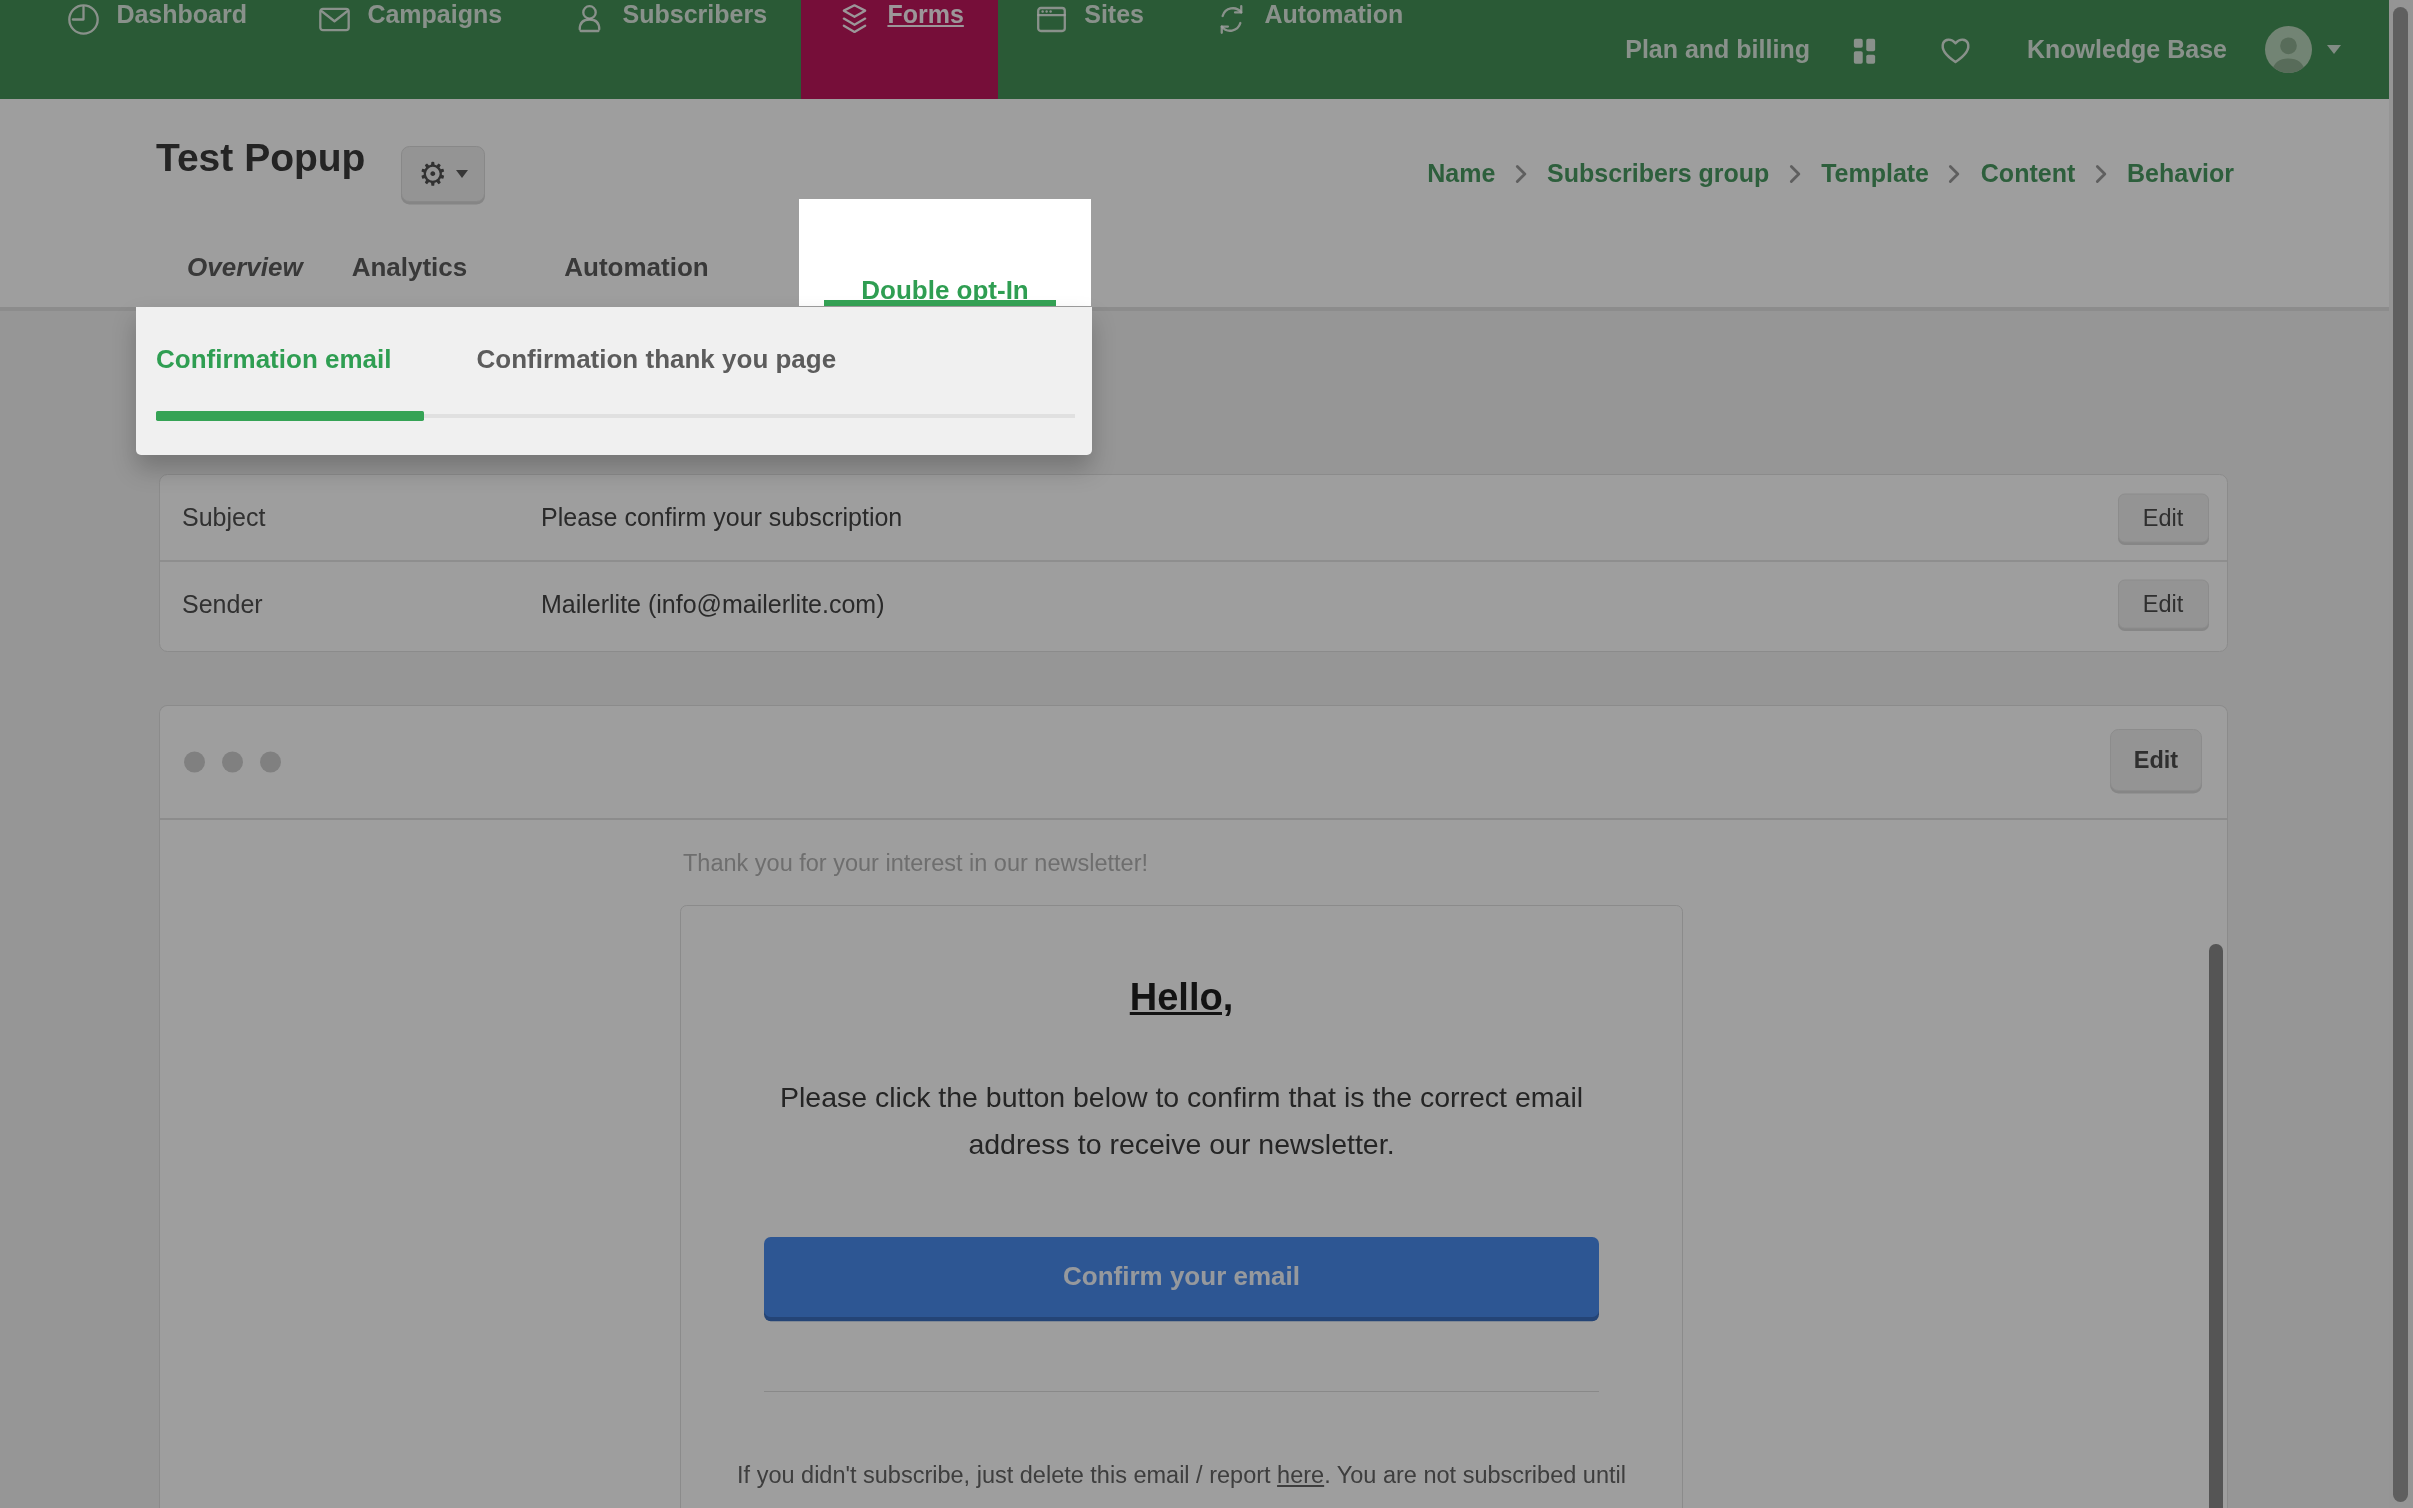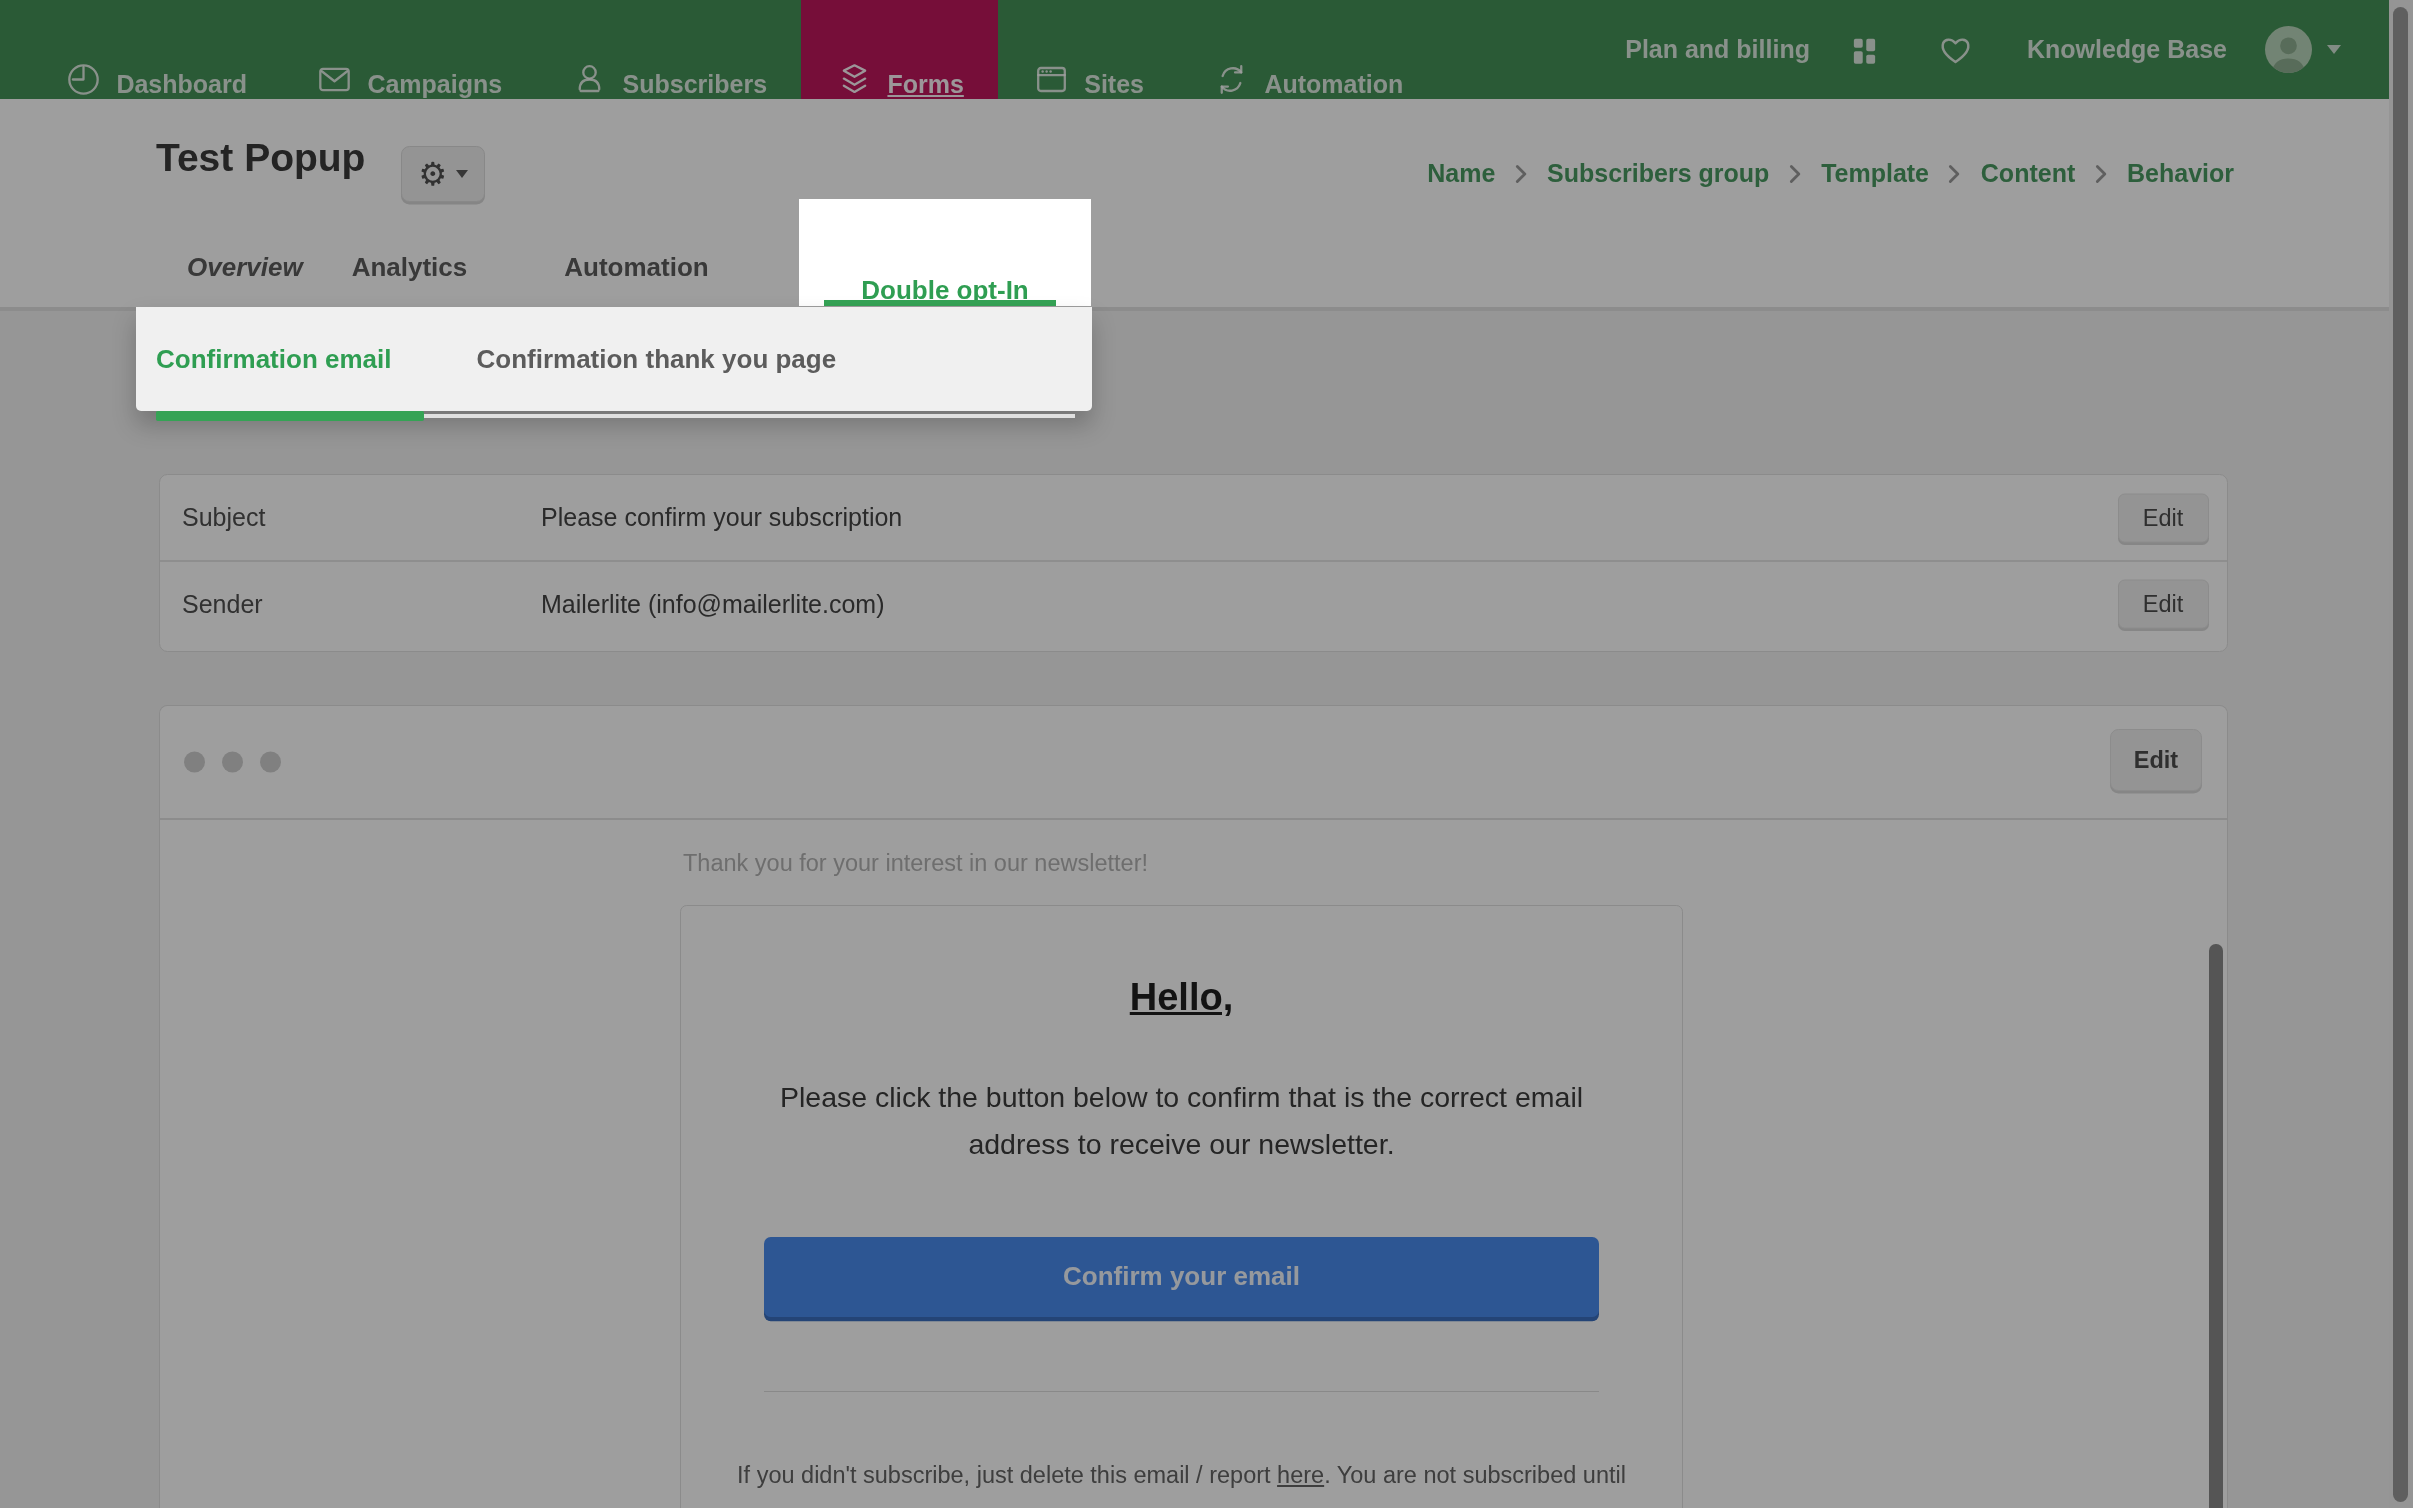--- a/index.html
+++ b/index.html
@@ -2,21 +2,21 @@
 <html style="font-size:13.4px"><head>
 <meta charset="utf-8">
 <style>
   html,body{margin:0;padding:0;background:#222;}
   .page{position:relative;width:2413px;height:1508px;overflow:hidden;
         font-family:"Liberation Sans","DejaVu Sans",sans-serif;background:#f3f3f3;}
 
   
   .topnav{position:relative;height:99px;background:#459157;display:flex;align-items:stretch;z-index:10;}
   .nav-left{display:flex;align-items:stretch;padding-left:30px;}
-  .nav-item{display:flex;align-items:flex-end;gap:13.4px;padding:0 34px;cursor:pointer;
+  .nav-item{display:flex;align-items:flex-start;gap:13.4px;padding:0 34px;cursor:pointer;
             color:rgba(255,255,255,0.82);font-size:25px;font-weight:700;}
   .nav-item.active{background:#be185d;color:rgba(255,255,255,0.95);text-decoration:underline;}
   .nav-item svg{width:39px;height:39px;stroke:currentColor;fill:none;stroke-width:2.6;
                 stroke-linecap:round;stroke-linejoin:round;}
   .nav-right{margin-left:auto;display:flex;align-items:center;padding-right:72px;}
   .nav-link{color:rgba(255,255,255,0.82);font-size:25px;font-weight:700;margin-right:35px;cursor:pointer;}
   .nav-iconbtn{margin-right:52px;color:rgba(255,255,255,0.82);display:flex;align-items:center;cursor:pointer;}
   .nav-iconbtn svg{width:39px;height:39px;}
   .avatar{width:47px;height:47px;border-radius:50%;background:#b9d6bb;overflow:hidden;
           margin:0 15px 0 22px;position:relative;flex:0 0 auto;cursor:pointer;}
@@ -83,21 +83,21 @@
   .page-scrollbar{position:absolute;right:0;top:0;width:24px;height:100%;background:#f0f0f0;z-index:30;}
   .page-scroll-thumb{position:absolute;left:4.2px;top:6.7px;width:15px;height:1495px;
                      border-radius:7.5px;background:#9a9a9a;cursor:pointer;}
 
   
   .dim-overlay{position:absolute;inset:0;background:rgba(0,0,0,0.38);z-index:40;}
   .spot-tab{position:absolute;left:799px;top:199px;width:292px;height:107px;background:#ffffff;z-index:50;
             display:flex;align-items:flex-end;justify-content:center;cursor:pointer;}
   .spot-tab-label{font-size:26px;font-weight:700;color:#2f9e52;}
   .spot-tab-underline{position:absolute;left:25px;right:35px;bottom:0;height:5.9px;background:#35a355;}
-  .spot-panel{position:absolute;left:136px;top:307px;width:956px;height:104px;background:#f0f0f0;
+  .spot-panel{position:absolute;left:136px;top:307px;width:956px;height:148px;background:#f0f0f0;
               border-radius:0 0 5px 5px;z-index:50;box-shadow:0 13.4px 25px rgba(0,0,0,0.22);}
   .spot-panel-tabs{position:absolute;left:20px;top:37px;display:flex;}
   .spot-panel-tab{font-size:26px;font-weight:700;cursor:pointer;}
   .spot-panel-tab.active{color:#2f9e52;margin-right:85px;}
   .spot-panel-tab.idle{color:#5c5c5c;font-weight:600;}
   .spot-track{position:absolute;left:20px;right:17px;top:107px;height:4.2px;background:#e0e0e0;}
   .spot-track-active{position:absolute;left:20px;top:104px;width:268px;height:10px;background:#35a355;border-radius:1.7px;}
 </style>
 </head>
 <body>

